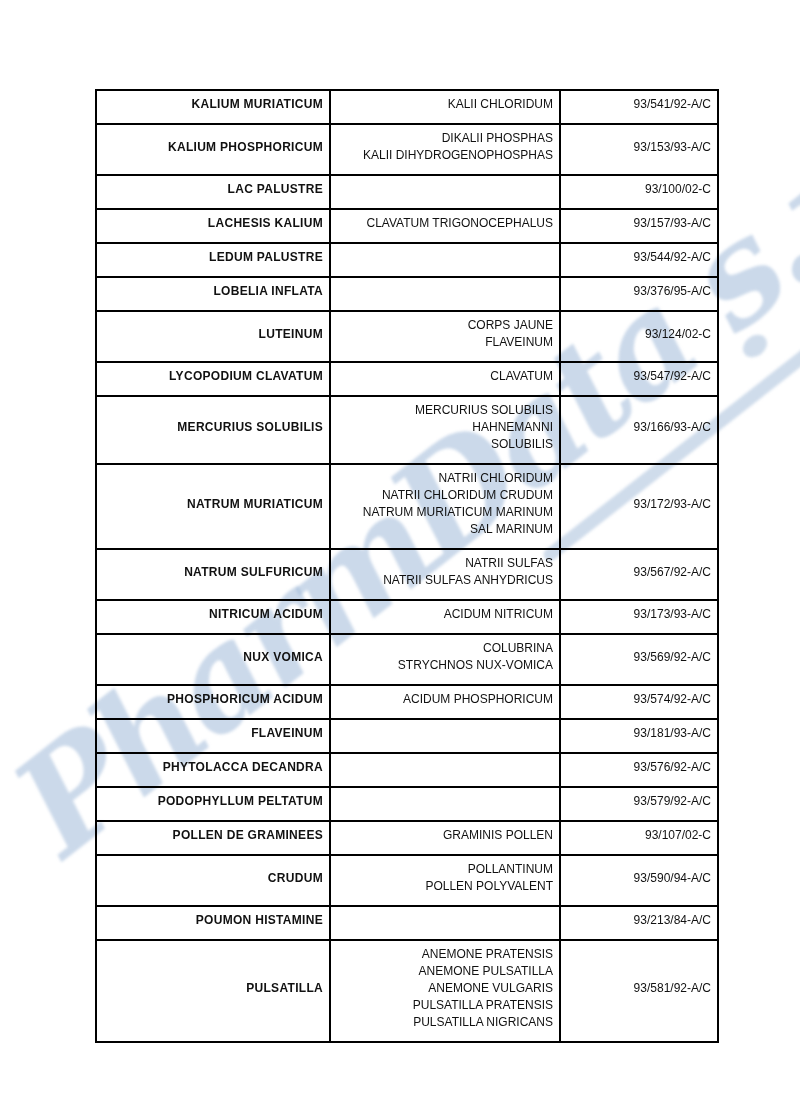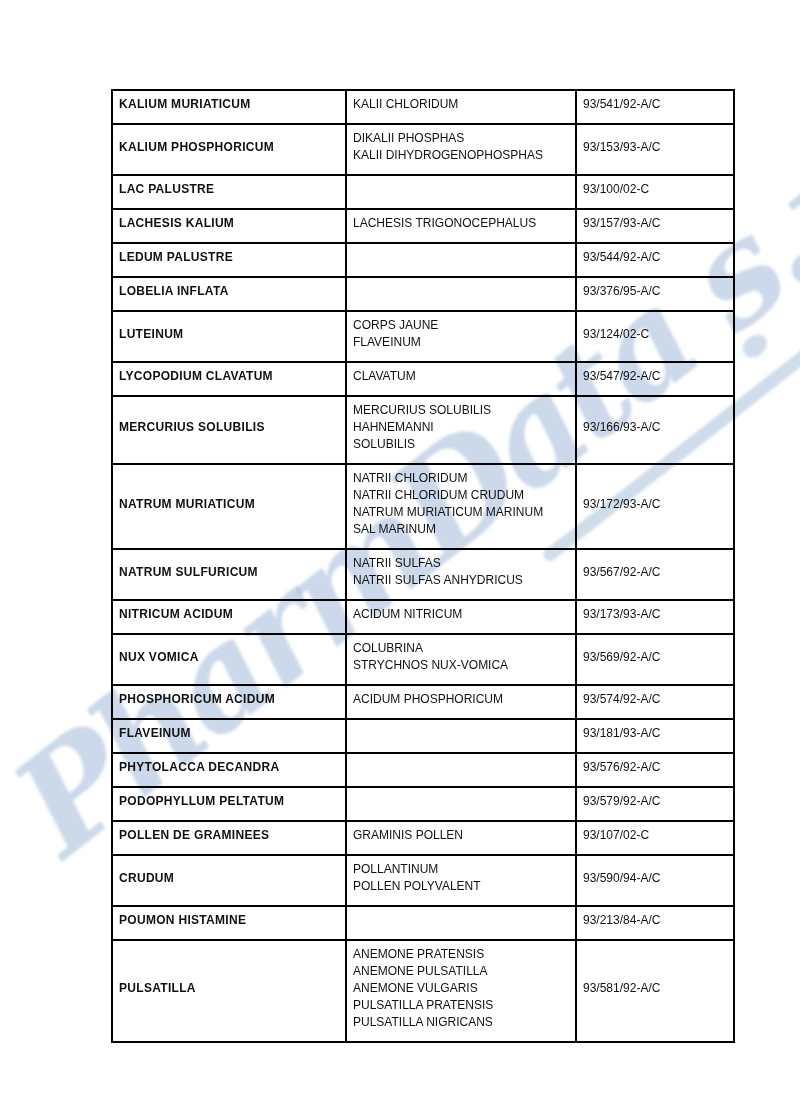--- a/index.html
+++ b/index.html
@@ -53,27 +53,28 @@
     width: 26px;
     height: 20px;
     border-radius: 50%;
     background: rgba(160, 185, 216, 0.5);
     transform: rotate(-38deg);
   }
 
   
   table.remedy-table {
     position: absolute;
-    left: 111px;
+    left: 95px;
     top: 89px;
     width: 622px;
     z-index: 1;
     border-collapse: collapse;
     table-layout: fixed;
     background: transparent;
+    text-align: right;
   }
   table.remedy-table, table.remedy-table td {
     border: 2px solid #000000;
   }
   table.remedy-table td {
     vertical-align: middle;
     padding: 5px 6px 10px 6px;
     font-size: 12px;
     line-height: 17px;
     color: #111111;
@@ -119,21 +120,21 @@
           <td class="col-reg">93/153/93-A/C</td>
         </tr>
         <tr>
           <td class="col-name">LAC PALUSTRE</td>
           <td class="col-syn"></td>
           <td class="col-reg">93/100/02-C</td>
         </tr>
         <tr>
           <td class="col-name">LACHESIS KALIUM</td>
           <td class="col-syn">
-            <div>LACHESIS TRIGONOCEPHALUS</div>
+            <div>CLAVATUM TRIGONOCEPHALUS</div>
           </td>
           <td class="col-reg">93/157/93-A/C</td>
         </tr>
         <tr>
           <td class="col-name">LEDUM PALUSTRE</td>
           <td class="col-syn"></td>
           <td class="col-reg">93/544/92-A/C</td>
         </tr>
         <tr>
           <td class="col-name">LOBELIA INFLATA</td>

